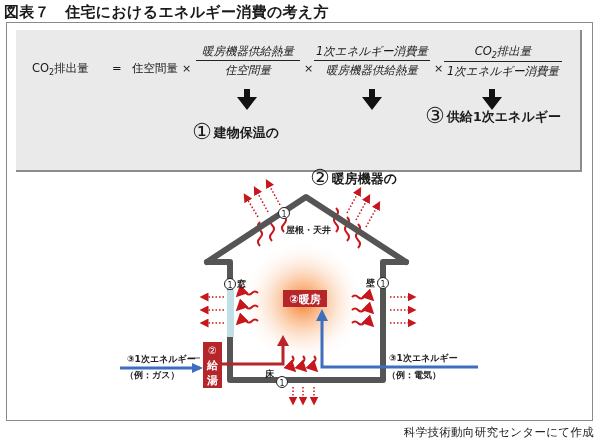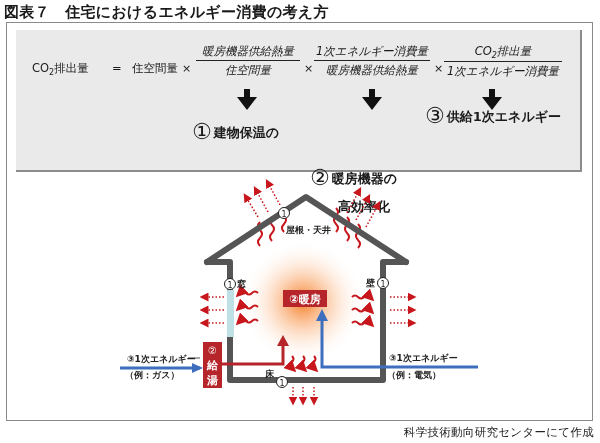--- a/index.html
+++ b/index.html
@@ -71,21 +71,20 @@
   <div class="arrow-down" style="left:476px; top:59px;">
       <div class="shaft"></div>
       <div class="head"></div>
     </div>
 
   <div class="measure" style="left:176px; top:88px;">
     <div><span class="num-circ">①</span><span>建物保温の</span></div>
   </div>
   <div class="measure" style="left:294px; top:97px;margin-top:37px;">
     <div><span class="num-circ">②</span><span>暖房機器の</span></div>
-    <div style="padding-left:28px;">高効率化</div>
   </div>
   <div class="measure" style="left:409px; top:72px;">
     <div><span class="num-circ">③</span><span>供給1次エネルギー</span></div>
   </div>
 </div>
 
 <svg class="house" width="600" height="443" viewBox="0 0 600 443">
   <defs>
     <radialGradient id="glow" cx="50%" cy="50%" r="50%">
       <stop offset="0%" stop-color="#f47a1f" stop-opacity="0.95"></stop>

